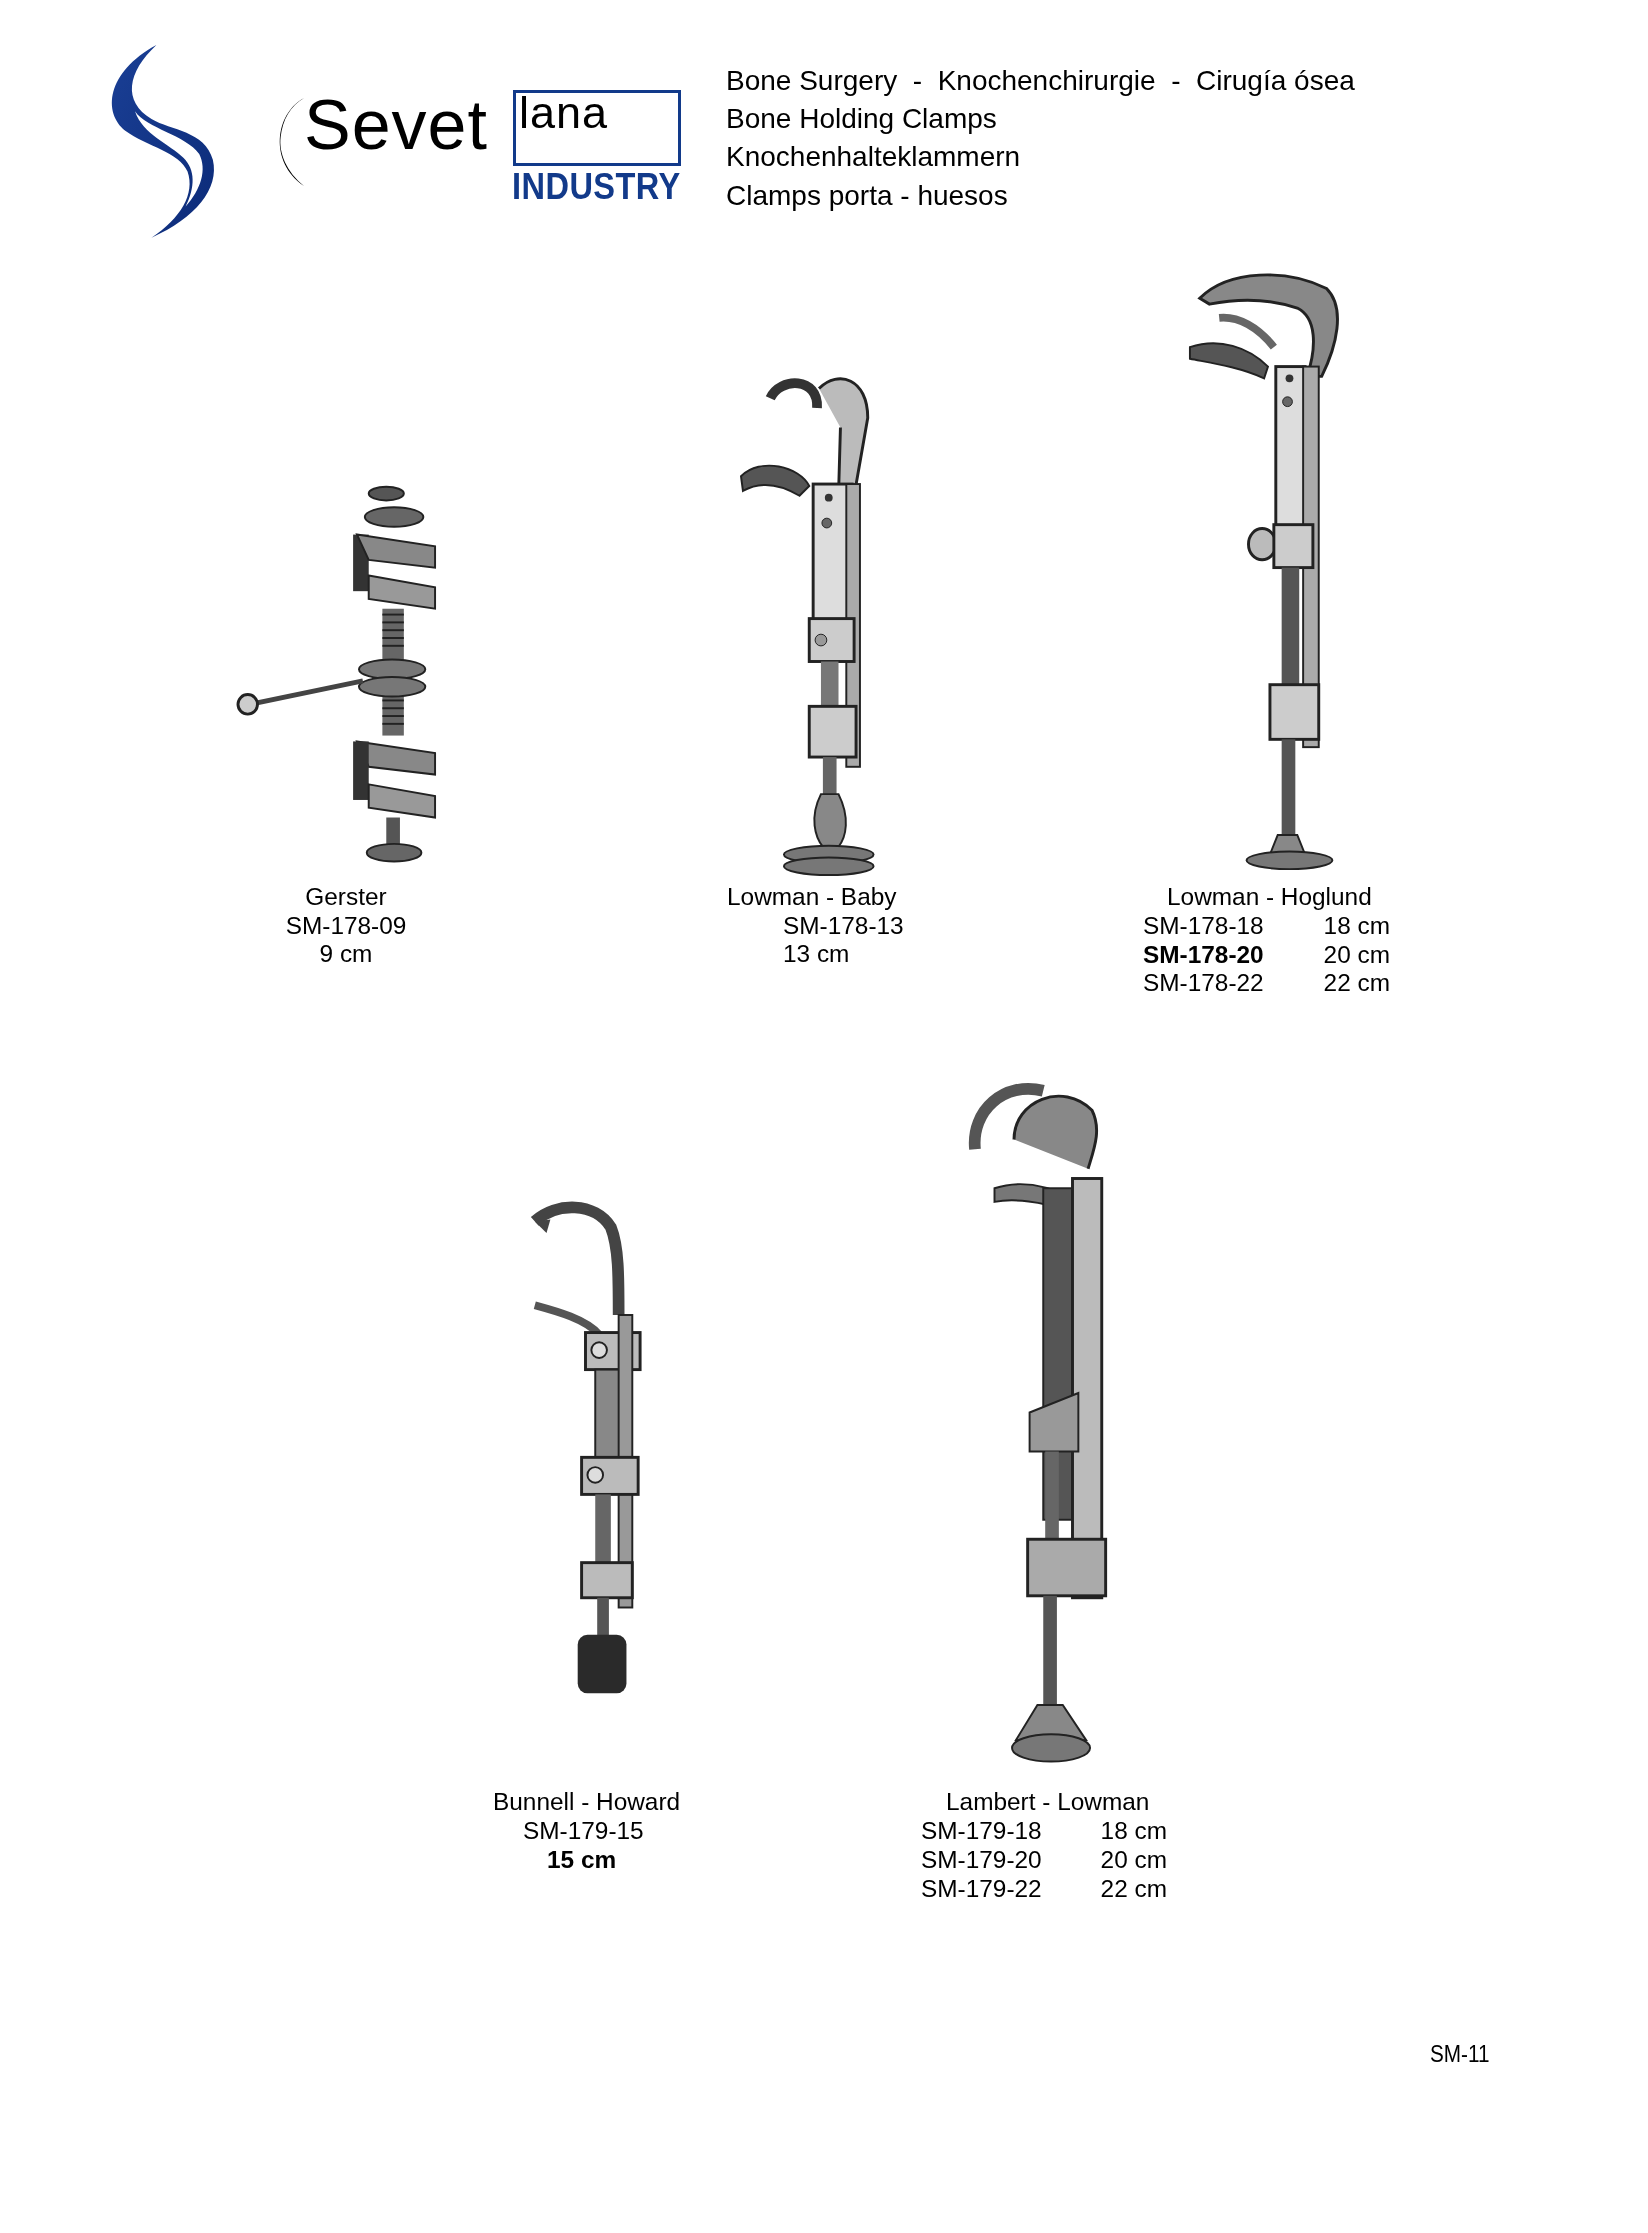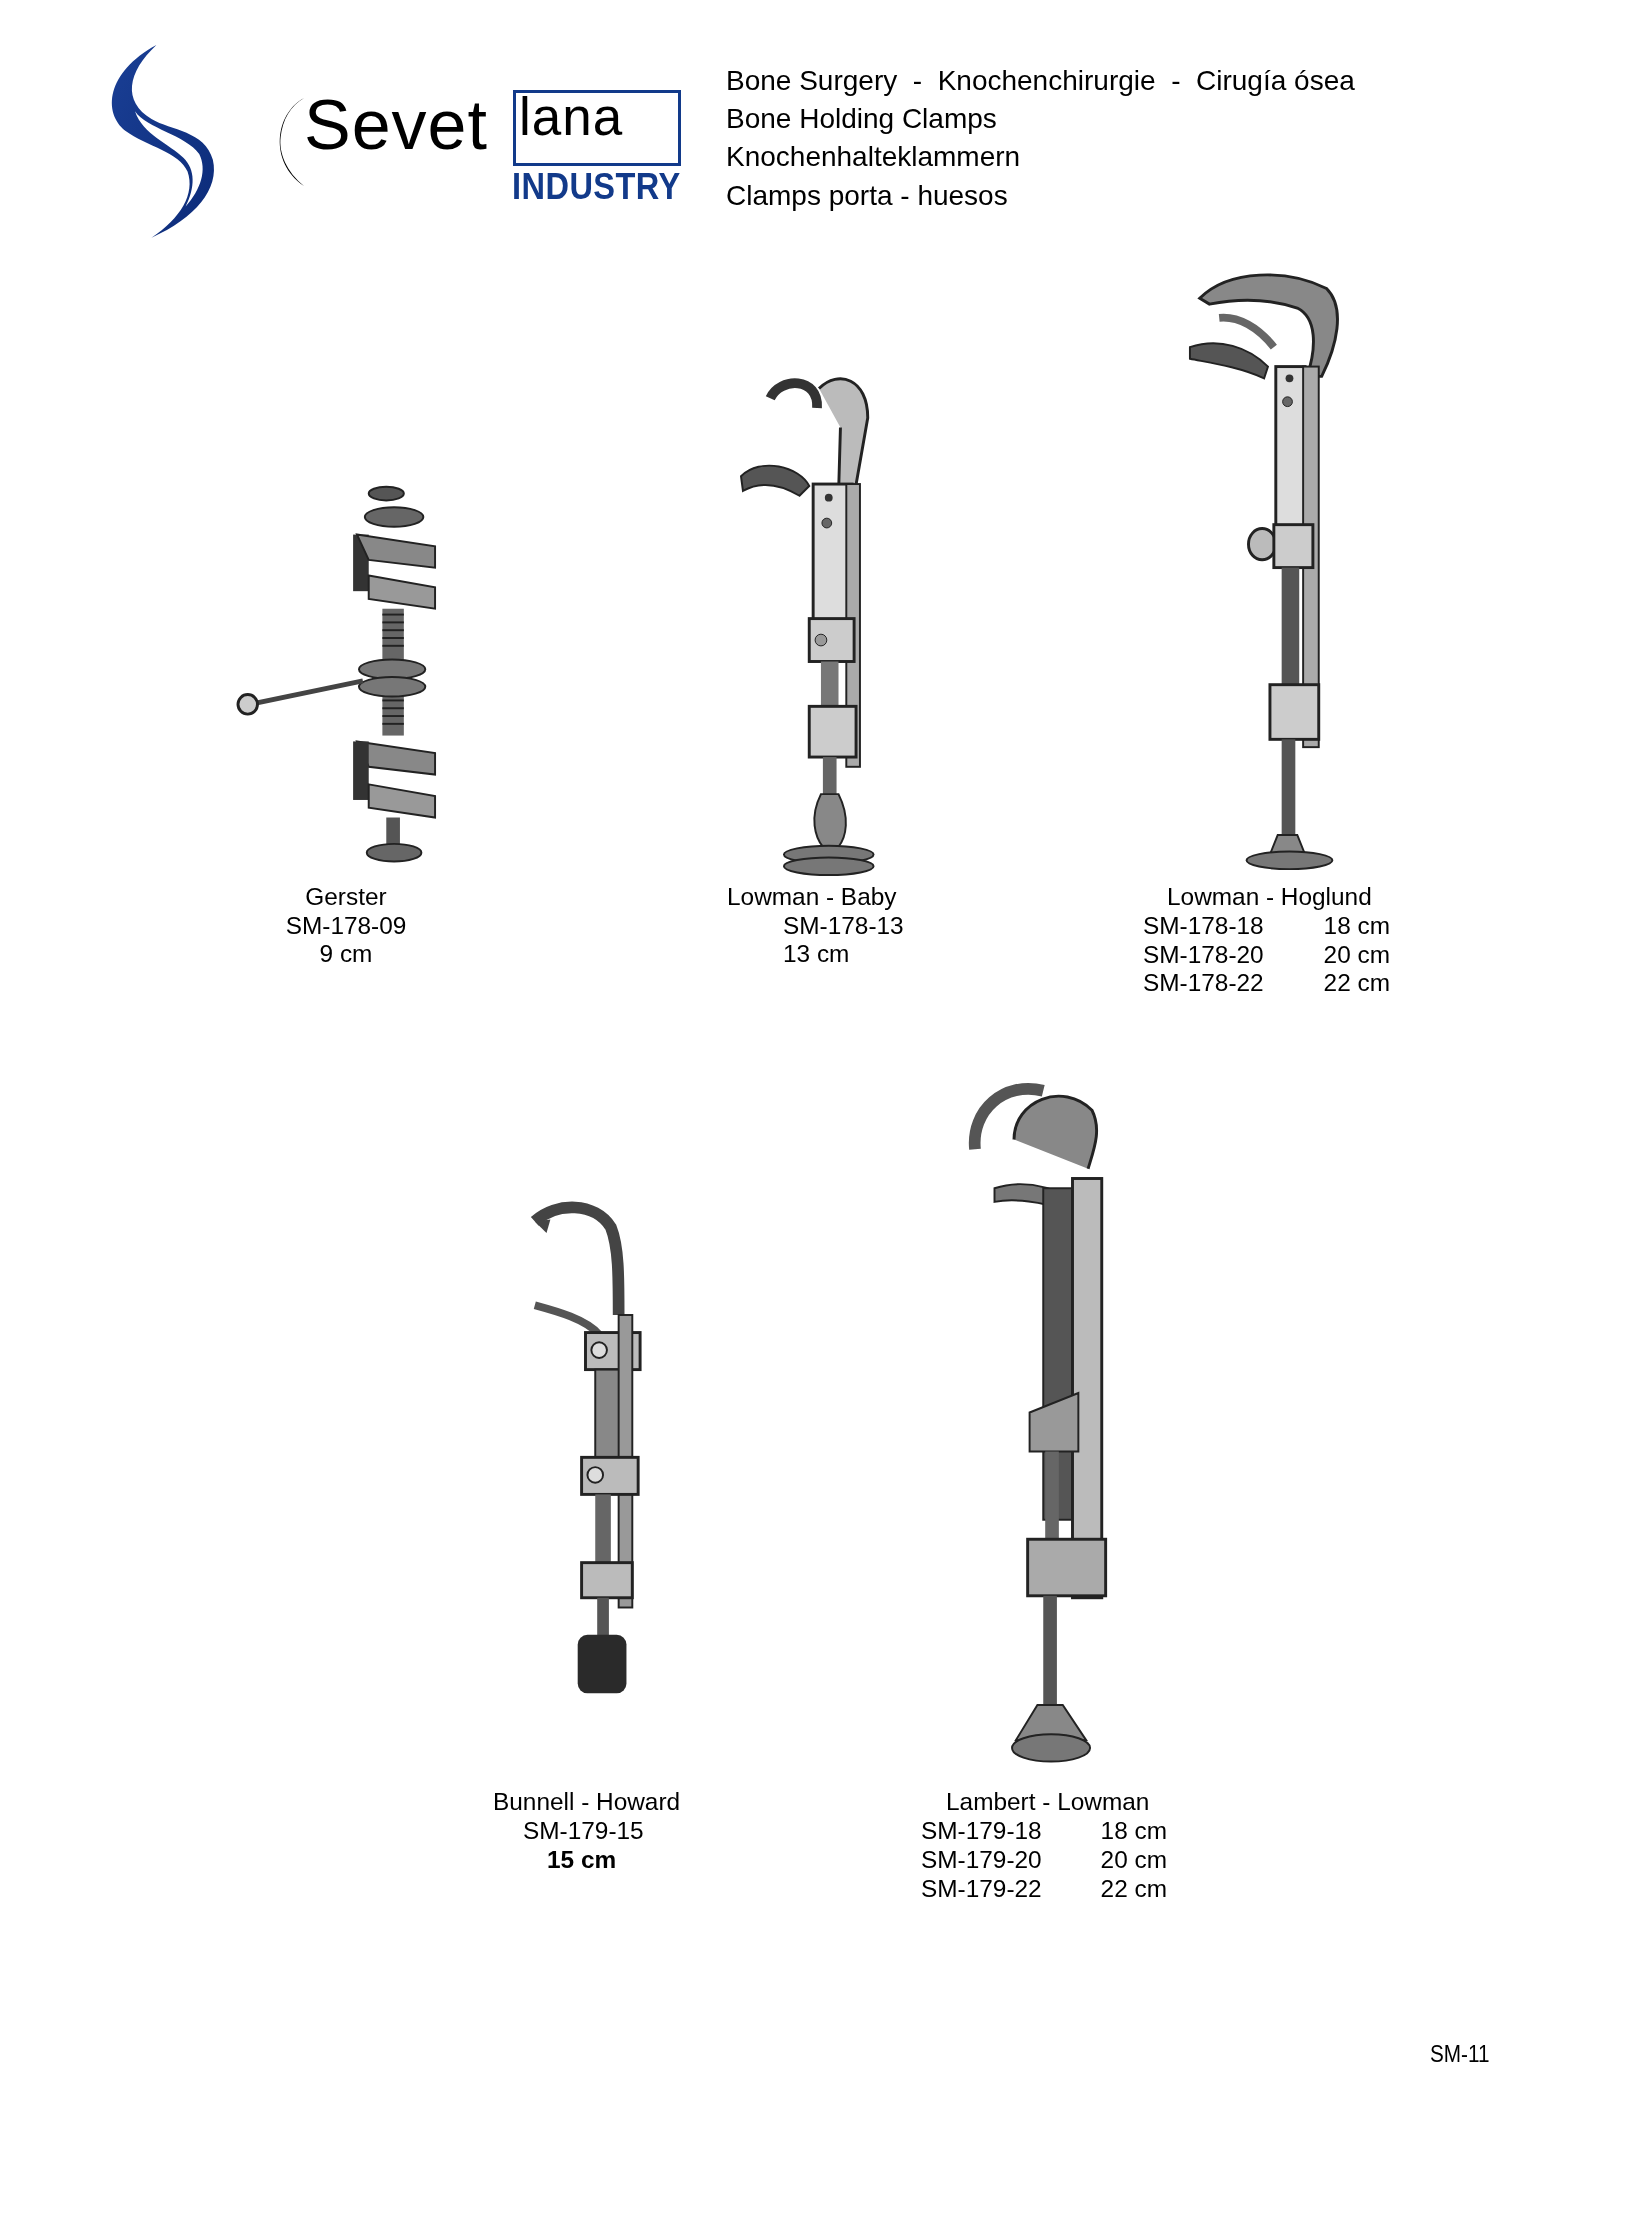--- a/index.html
+++ b/index.html
@@ -5,21 +5,21 @@
   html, body { margin:0; padding:0; background:#ffffff; }
   body { width:1648px; height:2233px; position:relative; overflow:hidden;
          font-family:"Liberation Sans", sans-serif; color:#000; }
   .abs { position:absolute; }
 
   
   .logo-wave { left:98px; top:33px; width:146px; height:205px; }
   .logo-paren { left:265px; top:94px; width:43px; height:94px; }
   .brand-sevet { left:304px; top:90px; font-size:70px; letter-spacing:1px; line-height:1; font-weight:400; }
   .brand-lana-box { left:513px; top:90px; width:168px; height:76px; border:3.9px solid #123a8a; box-sizing:border-box; }
-  .brand-lana { left:519px; top:90px; font-size:53px; line-height:1; letter-spacing:1px; }
+  .brand-lana { left:519px; top:90px; font-size:45px; line-height:1; letter-spacing:1px; }
   .brand-industry { left:512px; top:168px; font-size:37px; font-weight:700; color:#123a8a; letter-spacing:0.5px; line-height:1; transform:scaleX(0.88); transform-origin:left top; }
 
   
   .hdr { left:726px; font-size:28px; line-height:38px; white-space:pre; }
   .hdr1 { top:62px; } .hdr2 { top:100px; } .hdr3 { top:138px; } .hdr4 { top:177px; }
 
   
   .lbl { font-size:24.4px; line-height:29px; white-space:pre; }
   .center { text-align:center; }
   .right { text-align:right; }
@@ -171,21 +171,21 @@
 <div class="abs lbl" style="left:727px;top:882px;">Lowman - Baby</div>
 <div class="abs lbl" style="left:747px;top:911px;margin-left:36px;">SM-178-13</div>
 <div class="abs lbl" style="left:783px;top:939px;">13 cm</div>
 
 <div class="abs lbl" style="left:1167px;top:882px;">Lowman - Hoglund</div>
 <div>
   <div class="abs lbl" style="left:1143px;top:911px;">SM-178-18</div>
   <div class="abs lbl right" style="left:1297px;top:911px;width:93px;">18 cm</div>
 </div>
 <div>
-  <div class="abs lbl" style="left:1143px;top:940px;">SM-178-20</div>
+  <div class="abs lbl" style="left:1143px;top:940px;font-weight:bold;">SM-178-20</div>
   <div class="abs lbl right" style="left:1297px;top:940px;width:93px;">20 cm</div>
 </div>
 <div>
   <div class="abs lbl" style="left:1143px;top:968px;">SM-178-22</div>
   <div class="abs lbl right" style="left:1297px;top:968px;width:93px;">22 cm</div>
 </div>
 
 <div class="abs lbl" style="left:493px;top:1787px;">Bunnell - Howard</div>
 <div class="abs lbl" style="left:523px;top:1816px;">SM-179-15</div>
 <div class="abs lbl" style="left:547px;top:1845px;font-weight:bold;">15 cm</div>

